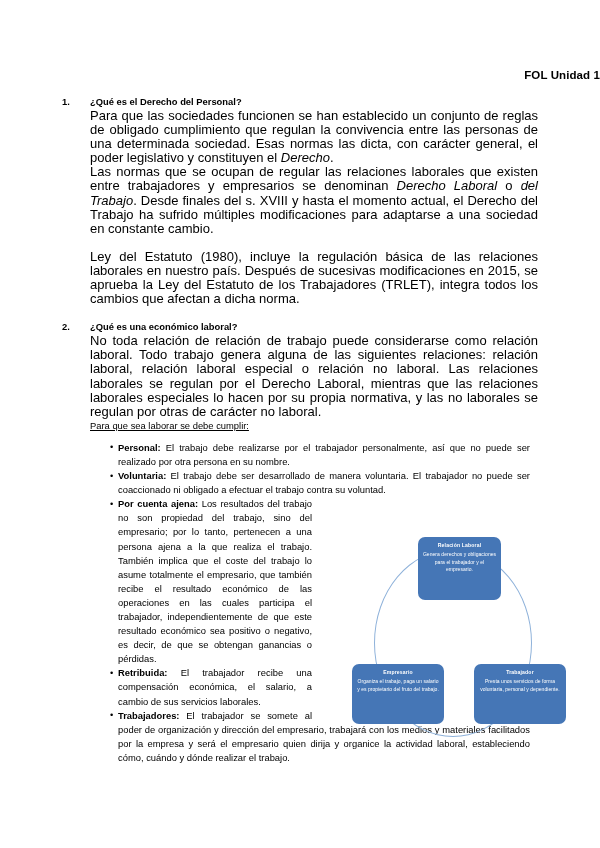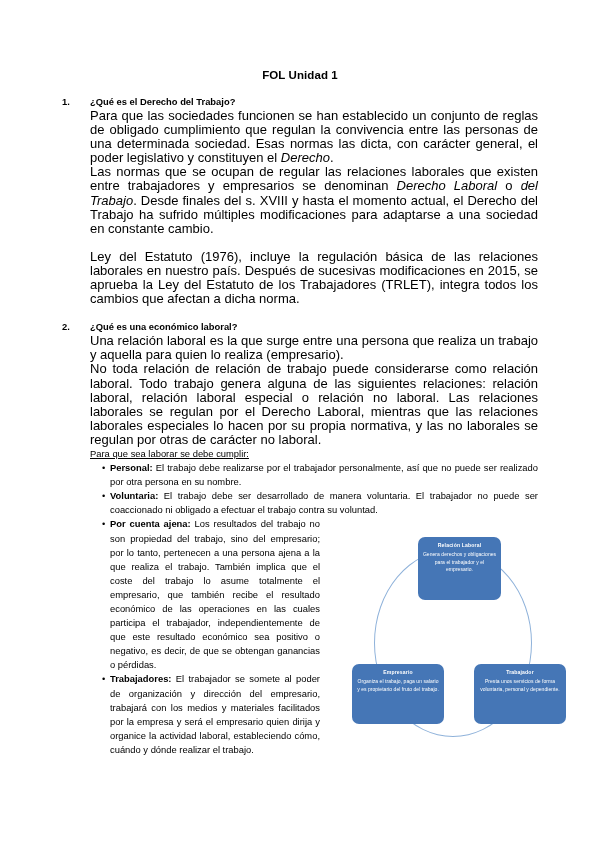--- a/index.html
+++ b/index.html
@@ -23,21 +23,21 @@
     height: 848px;
     background: #ffffff;
   }
 
   
   .doc-title {
     position: absolute;
     left: 0;
     top: 69px;
     width: 600px;
-    text-align: center;
+    text-align: right;
     font-size: 11.5px;
     font-weight: bold;
     letter-spacing: 0.1px;
   }
 
   
   .content {
     position: absolute;
     left: 62px;
     top: 95px;
@@ -80,21 +80,21 @@
     padding-left: 28px;
     font-size: 9.4px;
     line-height: 14.1px;
   }
   .underline-lead span { text-decoration: underline; }
 
   em.it { font-style: italic; }
 
   
   ul.blist {
-    margin: 0;
+    margin: 8px;
     padding: 0;
     list-style: none;
   }
   ul.blist > li {
     position: relative;
     padding-left: 48px;
     font-size: 9.4px;
     line-height: 14.1px;
     text-align: justify;
   }
@@ -182,52 +182,52 @@
 
 <div class="page">
 
   <div class="doc-title">FOL Unidad 1</div>
 
   <div class="content">
 
     <div class="qblock">
       <div class="qhead">
         <span class="qnum">1.</span>
-        <span>¿Qué es el Derecho del Trabajo?</span>
+        <span>¿Qué es el Derecho del Personal?</span>
       </div>
 
       <p class="body"><span>Para que las sociedades funcionen se han establecido un conjunto de reglas de obligado cumplimiento que regulan la convivencia entre las personas de una determinada sociedad. Esas normas las dicta, con carácter general, el poder legislativo y constituyen el </span><em class="it">Derecho</em><span>.</span></p>
 
       <p class="body"><span>Las normas que se ocupan de regular las relaciones laborales que existen entre trabajadores y empresarios se denominan </span><em class="it">Derecho Laboral</em><span> o </span><em class="it">del Trabajo</em><span>. Desde finales del s. XVIII y hasta el momento actual, el Derecho del Trabajo ha sufrido múltiples modificaciones para adaptarse a una sociedad en constante cambio.</span></p>
 
       <div class="spacer-line"></div>
 
-      <p class="body">Ley del Estatuto (1976), incluye la regulación básica de las relaciones laborales en nuestro país. Después de sucesivas modificaciones en 2015, se aprueba la Ley del Estatuto de los Trabajadores (TRLET), integra todos los cambios que afectan a dicha norma.</p>
+      <p class="body">Ley del Estatuto (1980), incluye la regulación básica de las relaciones laborales en nuestro país. Después de sucesivas modificaciones en 2015, se aprueba la Ley del Estatuto de los Trabajadores (TRLET), integra todos los cambios que afectan a dicha norma.</p>
     </div>
 
     <div class="spacer-line"></div>
 
     <div class="qblock">
       <div class="qhead">
         <span class="qnum">2.</span>
         <span>¿Qué es una económico laboral?</span>
       </div>
 
-      <p class="body">Una relación laboral es la que surge entre una persona que realiza un trabajo y aquella para quien lo realiza (empresario).</p>
       <p class="body">No toda relación de relación de trabajo puede considerarse como relación laboral. Todo trabajo genera alguna de las siguientes relaciones: relación laboral, relación laboral especial o relación no laboral. Las relaciones laborales se regulan por el Derecho Laboral, mientras que las relaciones laborales especiales lo hacen por su propia normativa, y las no laborales se regulan por otras de carácter no laboral.</p>
 
       <p class="underline-lead"><span>Para que sea laborar se debe cumplir:</span></p>
 
       <ul class="blist">
         <li><b>Personal:</b><span> El trabajo debe realizarse por el trabajador personalmente, así que no puede ser realizado por otra persona en su nombre.</span></li>
 
         <li><b>Voluntaria:</b><span> El trabajo debe ser desarrollado de manera voluntaria. El trabajador no puede ser coaccionado ni obligado a efectuar el trabajo contra su voluntad.</span></li>
 
         <li><span class="diagram-gutter"></span><b>Por cuenta ajena:</b><span> Los resultados del trabajo no son propiedad del trabajo, sino del empresario; por lo tanto, pertenecen a una persona ajena a la que realiza el trabajo. También implica que el coste del trabajo lo asume totalmente el empresario, que también recibe el resultado económico de las operaciones en las cuales participa el trabajador, independientemente de que este resultado económico sea positivo o negativo, es decir, de que se obtengan ganancias o pérdidas.</span></li>
 
+        <li><b>Retribuida:</b><span> El trabajador recibe una compensación económica, el salario, a cambio de sus servicios laborales.</span></li>
 
         <li><b>Trabajadores:</b><span> El trabajador se somete al poder de organización y dirección del empresario, trabajará con los medios y materiales facilitados por la empresa y será el empresario quien dirija y organice la actividad laboral, estableciendo cómo, cuándo y dónde realizar el trabajo.</span></li>
       </ul>
     </div>
 
   </div>
 
   <div class="diagram">
 
     <div class="ring"></div>

